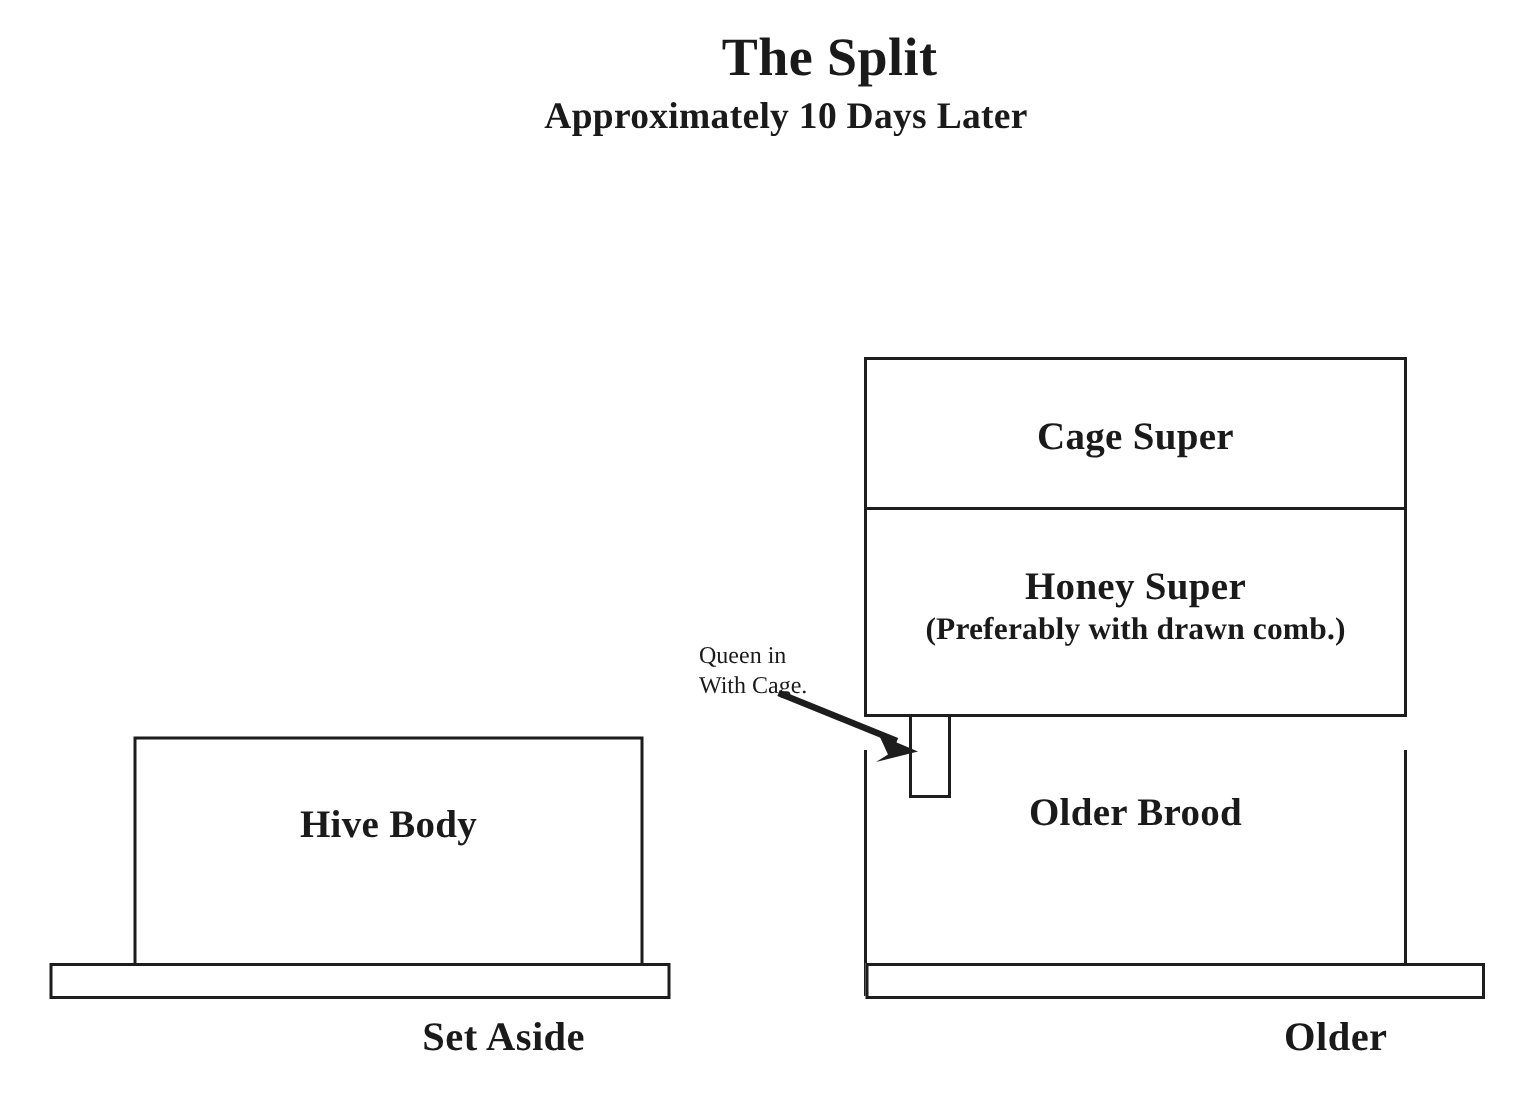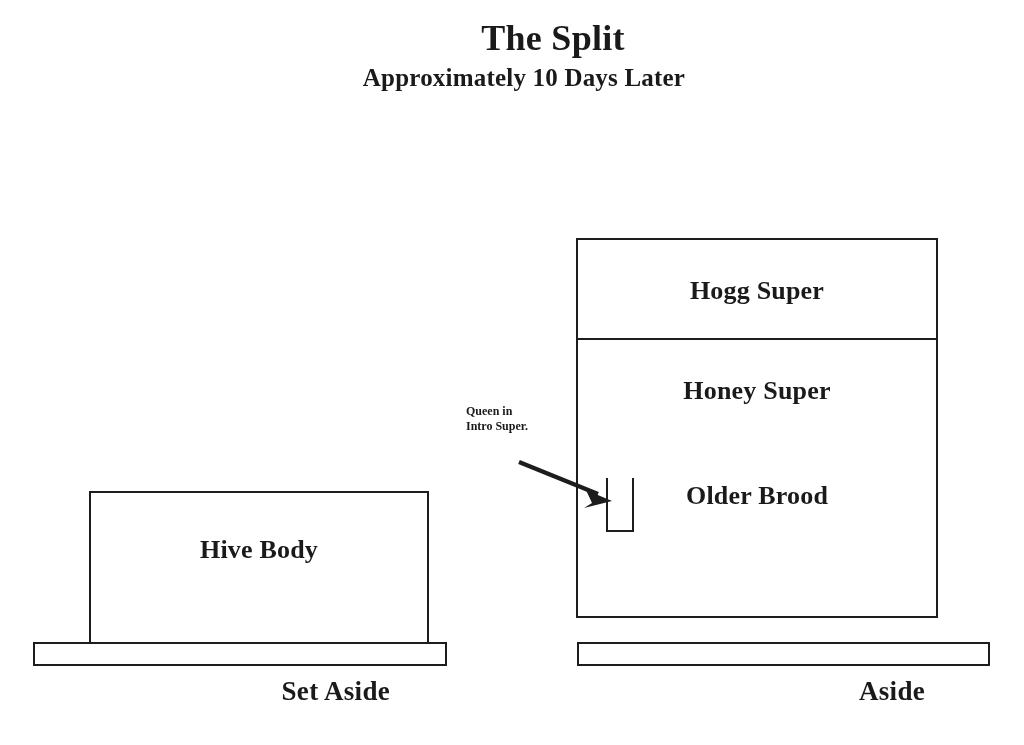--- a/index.html
+++ b/index.html
@@ -100,24 +100,24 @@
   #queen-cage-box {
     position: absolute;
     box-sizing: border-box;
     background: #ffffff;
     border: 2.5px solid #1d1d1d;
     border-top: none;
   }
   #queen-annotation {
     position: absolute;
     left: 466px;
-    top: 404px;
+    top: 428px;
     width: 130px;
-    font-size: 12px;
-    font-weight: bold;
+    font-size: 16px;
+    font-weight: normal;
     line-height: 1.28;
     text-align: left;
   }
   #queen-arrow-svg {
     position: absolute;
     left: 500px;
     top: 450px;
     width: 130px;
     height: 70px;
   }
@@ -133,44 +133,45 @@
     <span class="label-main">Hive Body</span>
   </div>
 </div>
 
 <div class="bottom-board" id="set-aside-bottom-board" style="left:33px; top:642px; width:414px; height:24px;"></div>
 
 <div class="stack-caption" id="set-aside-caption" style="left:90px; top:676px; width:300px;">Set Aside</div>
 
 <div class="stack-section first" id="parent-hogg-super" style="left:576px; top:238px; width:362px; height:102px;">
   <div class="box-label" style="top:36px;">
-    <span class="label-main">Hogg Super</span>
+    <span class="label-main">Cage Super</span>
     <span class="label-sub"></span>
   </div>
 </div>
 
 <div class="stack-section" id="parent-honey-super" style="left:576px; top:340px; width:362px; height:138px;">
   <div class="box-label" style="top:36px;">
     <span class="label-main">Honey Super</span>
+    <span class="label-sub">(Preferably with drawn comb.)</span>
   </div>
 </div>
 
-<div class="stack-section" id="parent-older-brood" style="left:576px; top:454px; width:362px; height:164px;padding-left:12px;">
+<div class="stack-section" id="parent-older-brood" style="left:576px; top:500px; width:362px; height:164px;padding-left:12px;">
   <div class="box-label" style="top:27px;">
     <span class="label-main">Older Brood</span>
   </div>
 </div>
 
 <div id="queen-cage-box" style="left:606px; top:478px; width:28px; height:54px;"></div>
 
 <div class="bottom-board" id="parent-bottom-board" style="left:577px; top:642px; width:413px; height:24px;"></div>
 
-<div class="stack-caption" id="parent-caption" style="left:625px; top:676px; width:300px;">Aside</div>
+<div class="stack-caption" id="parent-caption" style="left:625px; top:676px; width:300px;">Older</div>
 
 <div id="queen-annotation">
   <div>Queen in</div>
-  <div>Intro Super.</div>
+  <div>With Cage.</div>
 </div>
 
 <svg id="queen-arrow-svg" viewBox="0 0 130 70" xmlns="http://www.w3.org/2000/svg">
   <line x1="19" y1="12" x2="98" y2="44" stroke="#1d1d1d" stroke-width="4.2" stroke-linecap="butt"></line>
   <polygon points="112,51 86,40 92,53 84,58" fill="#1d1d1d"></polygon>
 </svg>
 
 </body></html>

